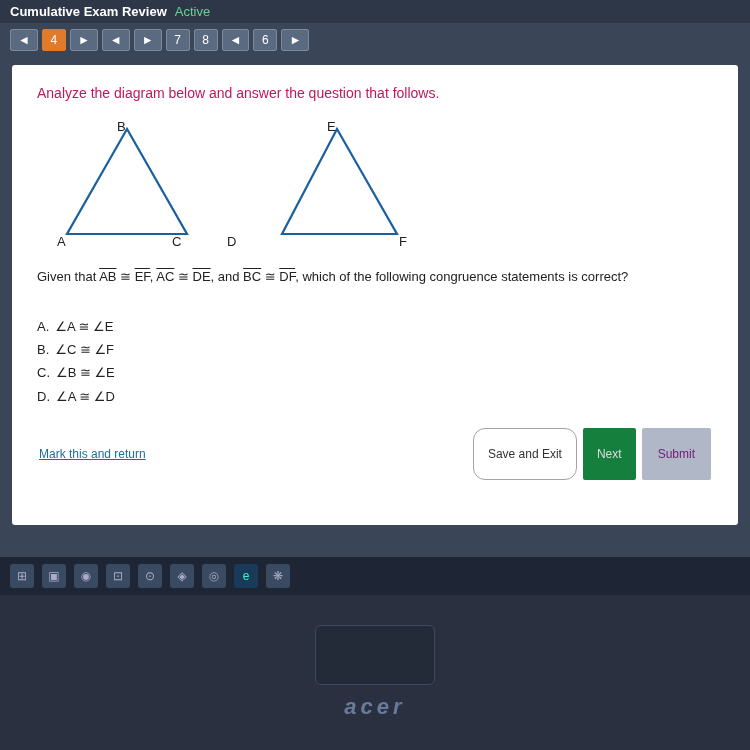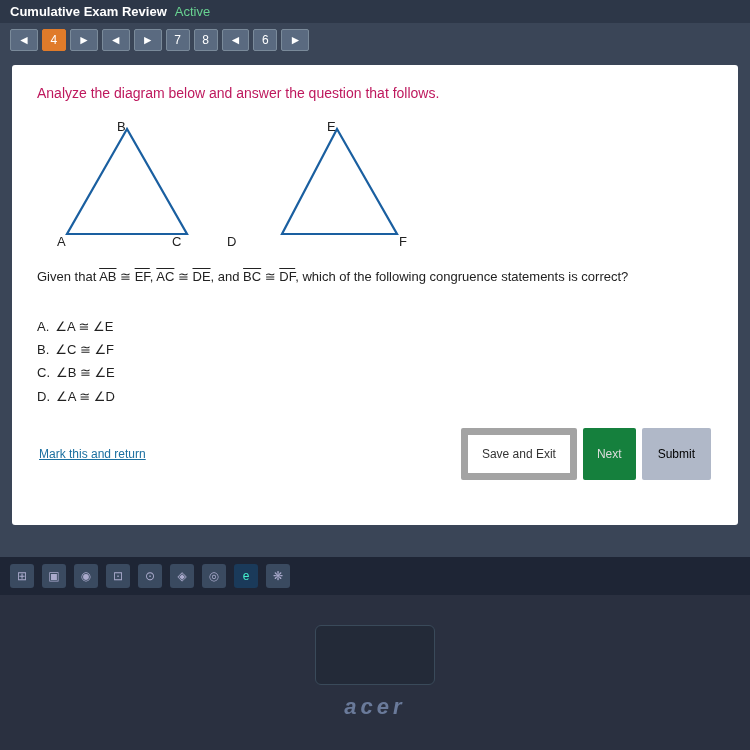--- a/index.html
+++ b/index.html
@@ -157,42 +157,42 @@
       cursor: pointer;
     }
 
     .footer-buttons {
       display: flex;
       gap: 6px;
     }
 
     .btn-save-exit {
       background: #fff;
-      border: 7px solid #a3a3a3;
+      border: 1px solid #a3a3a3;
       color: #333;
       font-size: 12px;
       padding: 5px 14px;
-      border-radius: 2px;
+      border-radius: 12px;
       cursor: pointer;
     }
 
     .btn-next {
       background: #15803d;
       border: none;
       color: #ddd;
       font-size: 12px;
       padding: 5px 14px;
       border-radius: 2px;
       cursor: pointer;
     }
 
     .btn-submit {
       background: #b0b8c8;
       border: none;
-      color: #000000;
+      color: #701a75;
       font-size: 12px;
       padding: 19px 16px;
       border-radius: 2px;
       cursor: pointer;
     }
 
     
     .taskbar {
       position: absolute;
       bottom: 155px;

